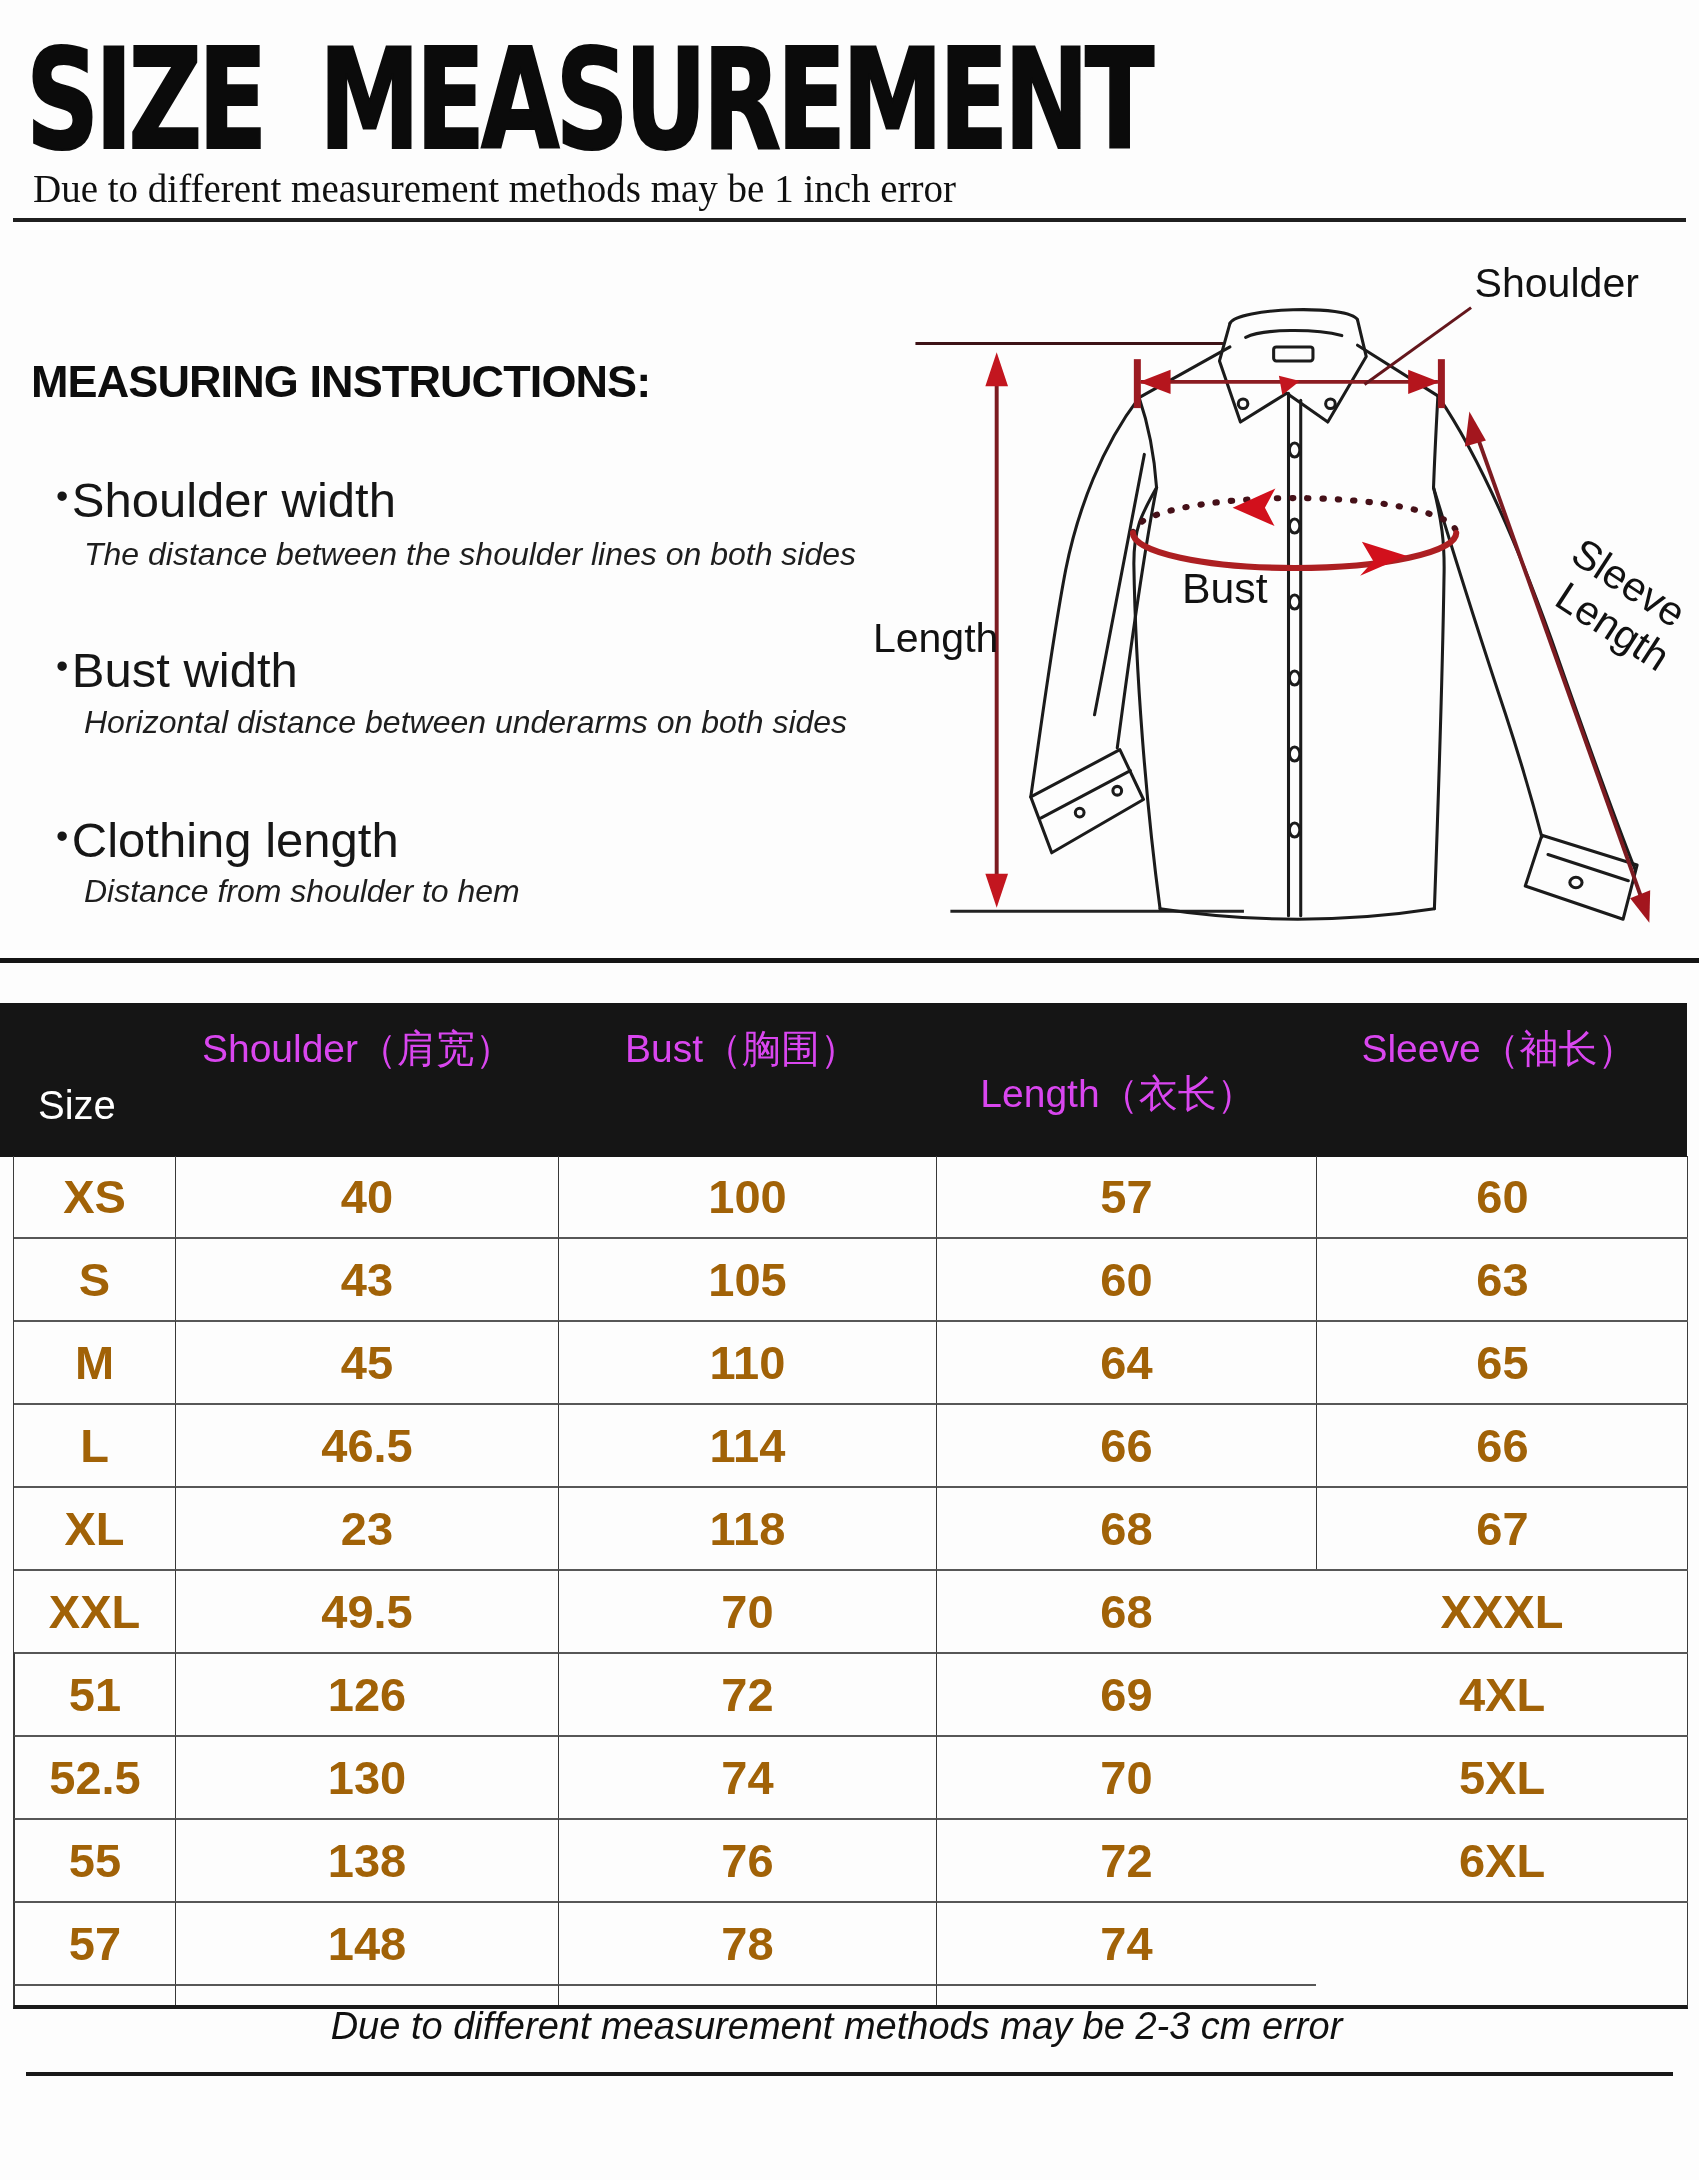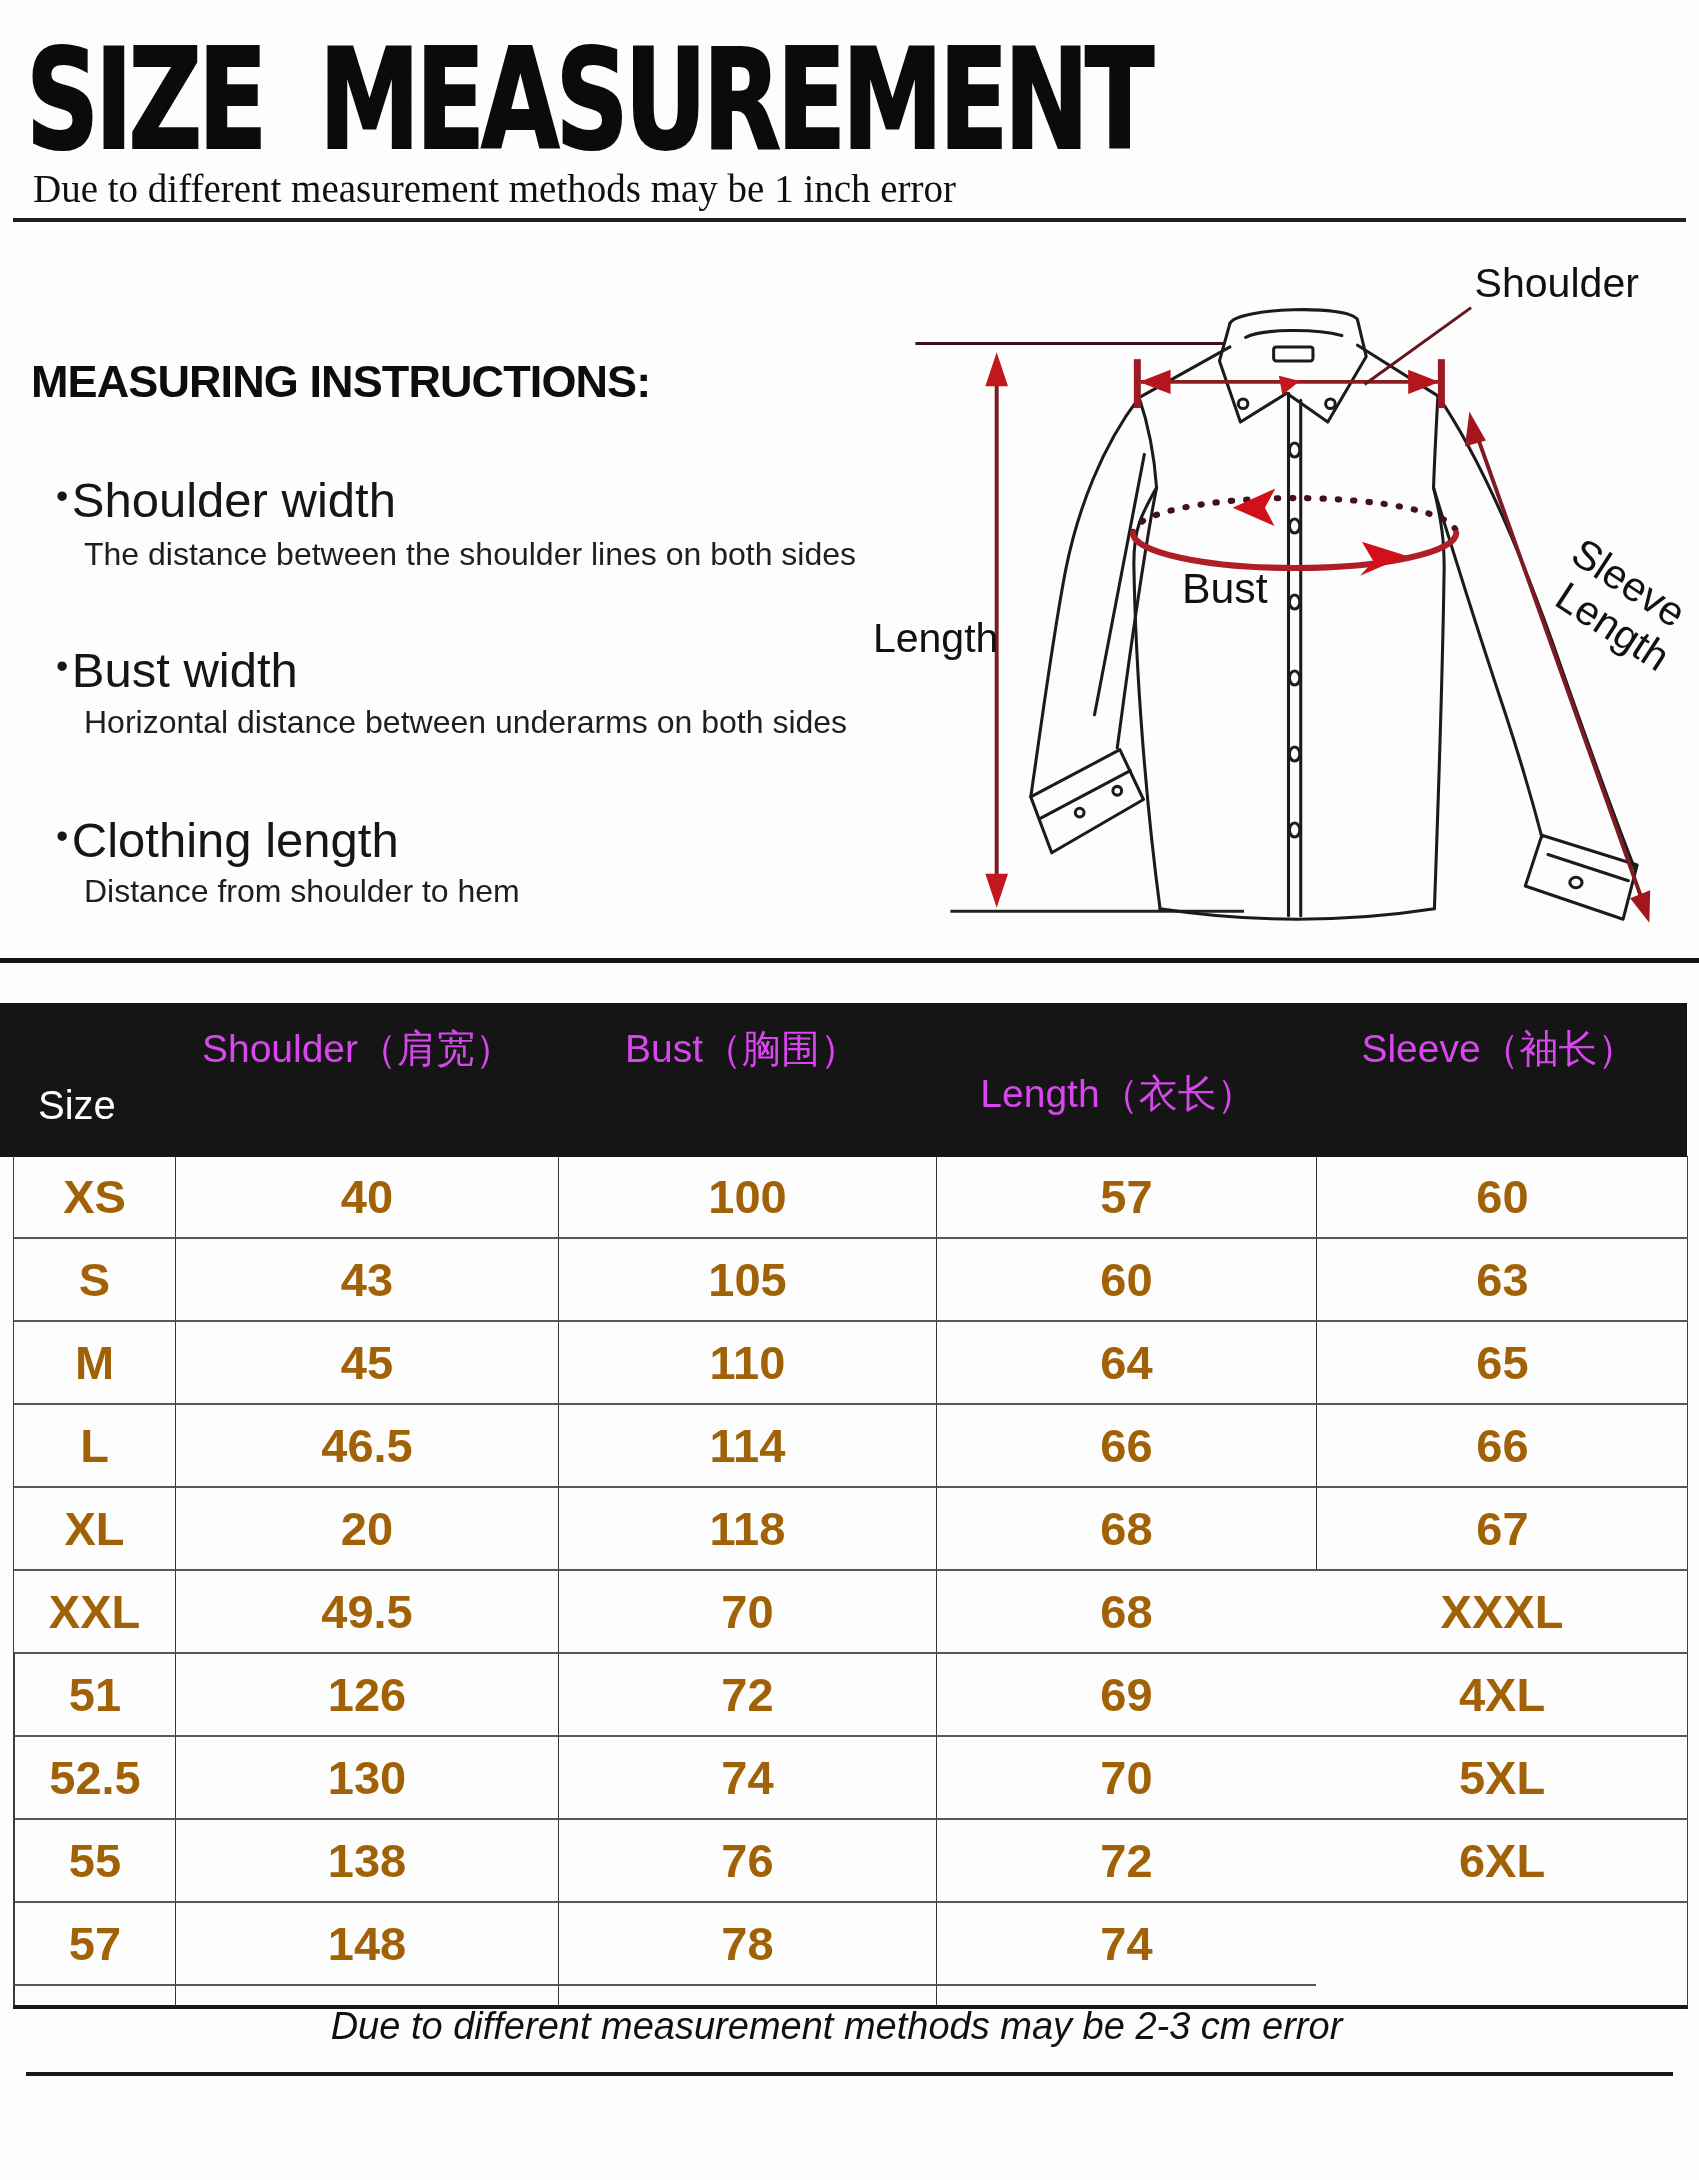--- a/index.html
+++ b/index.html
@@ -14,21 +14,21 @@
             font-size:39px;color:#101010;white-space:nowrap;}
   .hr{position:absolute;background:#1f1f1f;}
   .hr1{left:13px;top:218px;width:1673px;height:4.4px;}
   .hr2{left:0;top:958px;width:1700px;height:5.2px;background:#141414;}
   .hr3{left:26px;top:2072px;width:1647px;height:3.5px;background:#191919;}
   
   .inst-heading{position:absolute;left:31px;top:356px;font-size:45px;font-weight:800;
                 letter-spacing:-0.9px;color:#0d0d0d;white-space:nowrap;}
   .inst-term{position:absolute;left:56px;font-size:49px;font-weight:400;color:#161616;white-space:nowrap;}
   .inst-term .bullet{font-size:35px;vertical-align:8.7px;margin-right:3.5px;}
-  .inst-desc{position:absolute;left:84px;font-size:32px;font-weight:400;color:#1e1e1e;white-space:nowrap;}
+  .inst-desc{position:absolute;left:84px;font-size:32px;font-weight:400;color:#1e1e1e;white-space:nowrap;font-style:italic;}
   .t1{top:472px;} .d1{top:536px;}
   .t2{top:642px;} .d2{top:704px;}
   .t3{top:812px;} .d3{top:873px;}
   
   .diagram{position:absolute;left:870px;top:166px;width:830px;height:769px;}
   
   .thead{position:absolute;left:0;top:1003px;width:1687px;height:154px;background:#151515;}
   .thead .hlabel{position:absolute;top:19px;transform:translateX(-50%);color:#d946ef;font-size:39px;
                  font-weight:400;white-space:nowrap;font-family:"Liberation Sans","DejaVu Sans",sans-serif;}
   .thead .hsize{position:absolute;left:38px;top:80px;color:#fff;font-size:40px;font-weight:400;}
@@ -184,21 +184,21 @@
     <div class="cell vline tline">64</div>
     <div class="cell vline tline">65</div>
 
     <div class="cell tline">L</div>
     <div class="cell vline tline">46.5</div>
     <div class="cell vline tline">114</div>
     <div class="cell vline tline">66</div>
     <div class="cell vline tline">66</div>
 
     <div class="cell tline">XL</div>
-    <div class="cell vline tline">20</div>
+    <div class="cell vline tline">23</div>
     <div class="cell vline tline">118</div>
     <div class="cell vline tline">68</div>
     <div class="cell vline tline">67</div>
 
     <div class="cell tline">XXL</div>
     <div class="cell vline tline">49.5</div>
     <div class="cell vline tline">70</div>
     <div class="cell vline tline">68</div>
 
     <div class="cell tline">XXXL</div>

